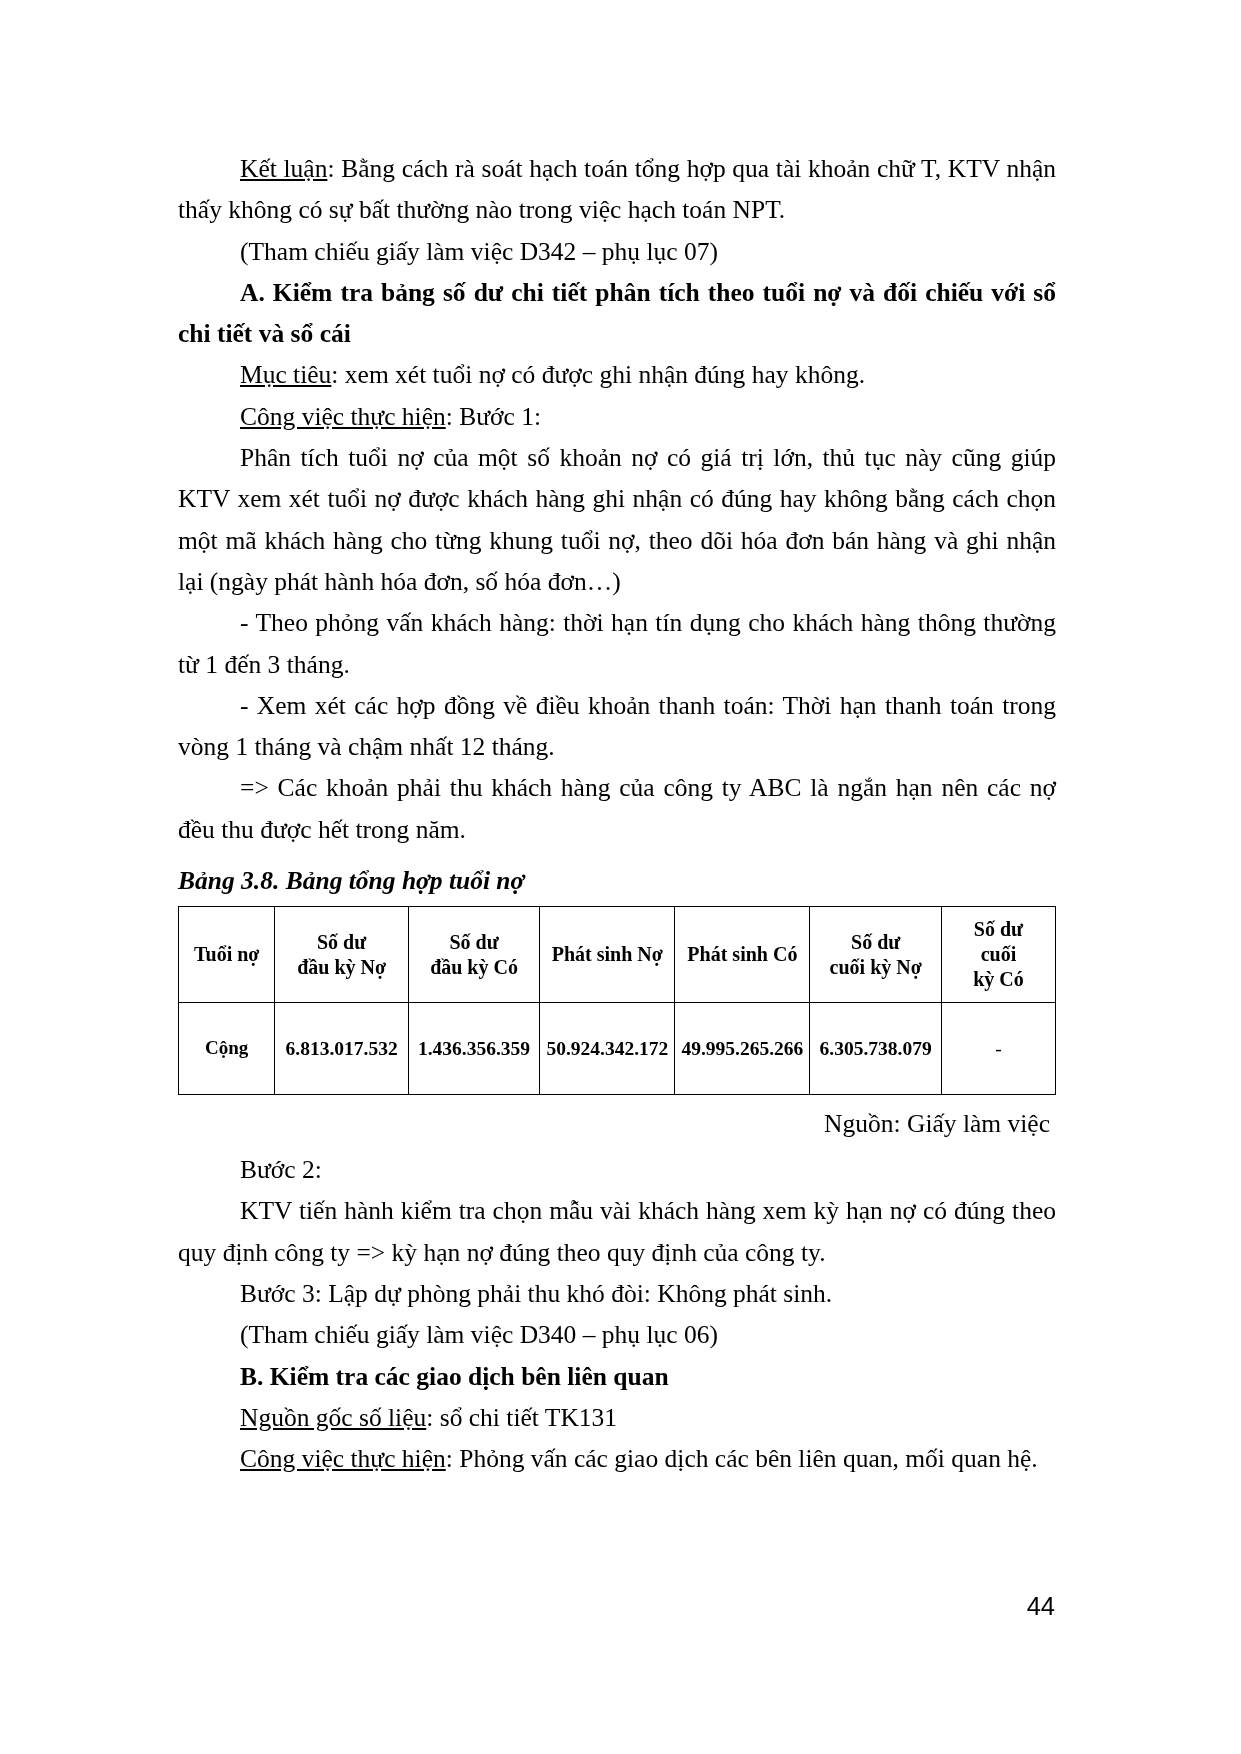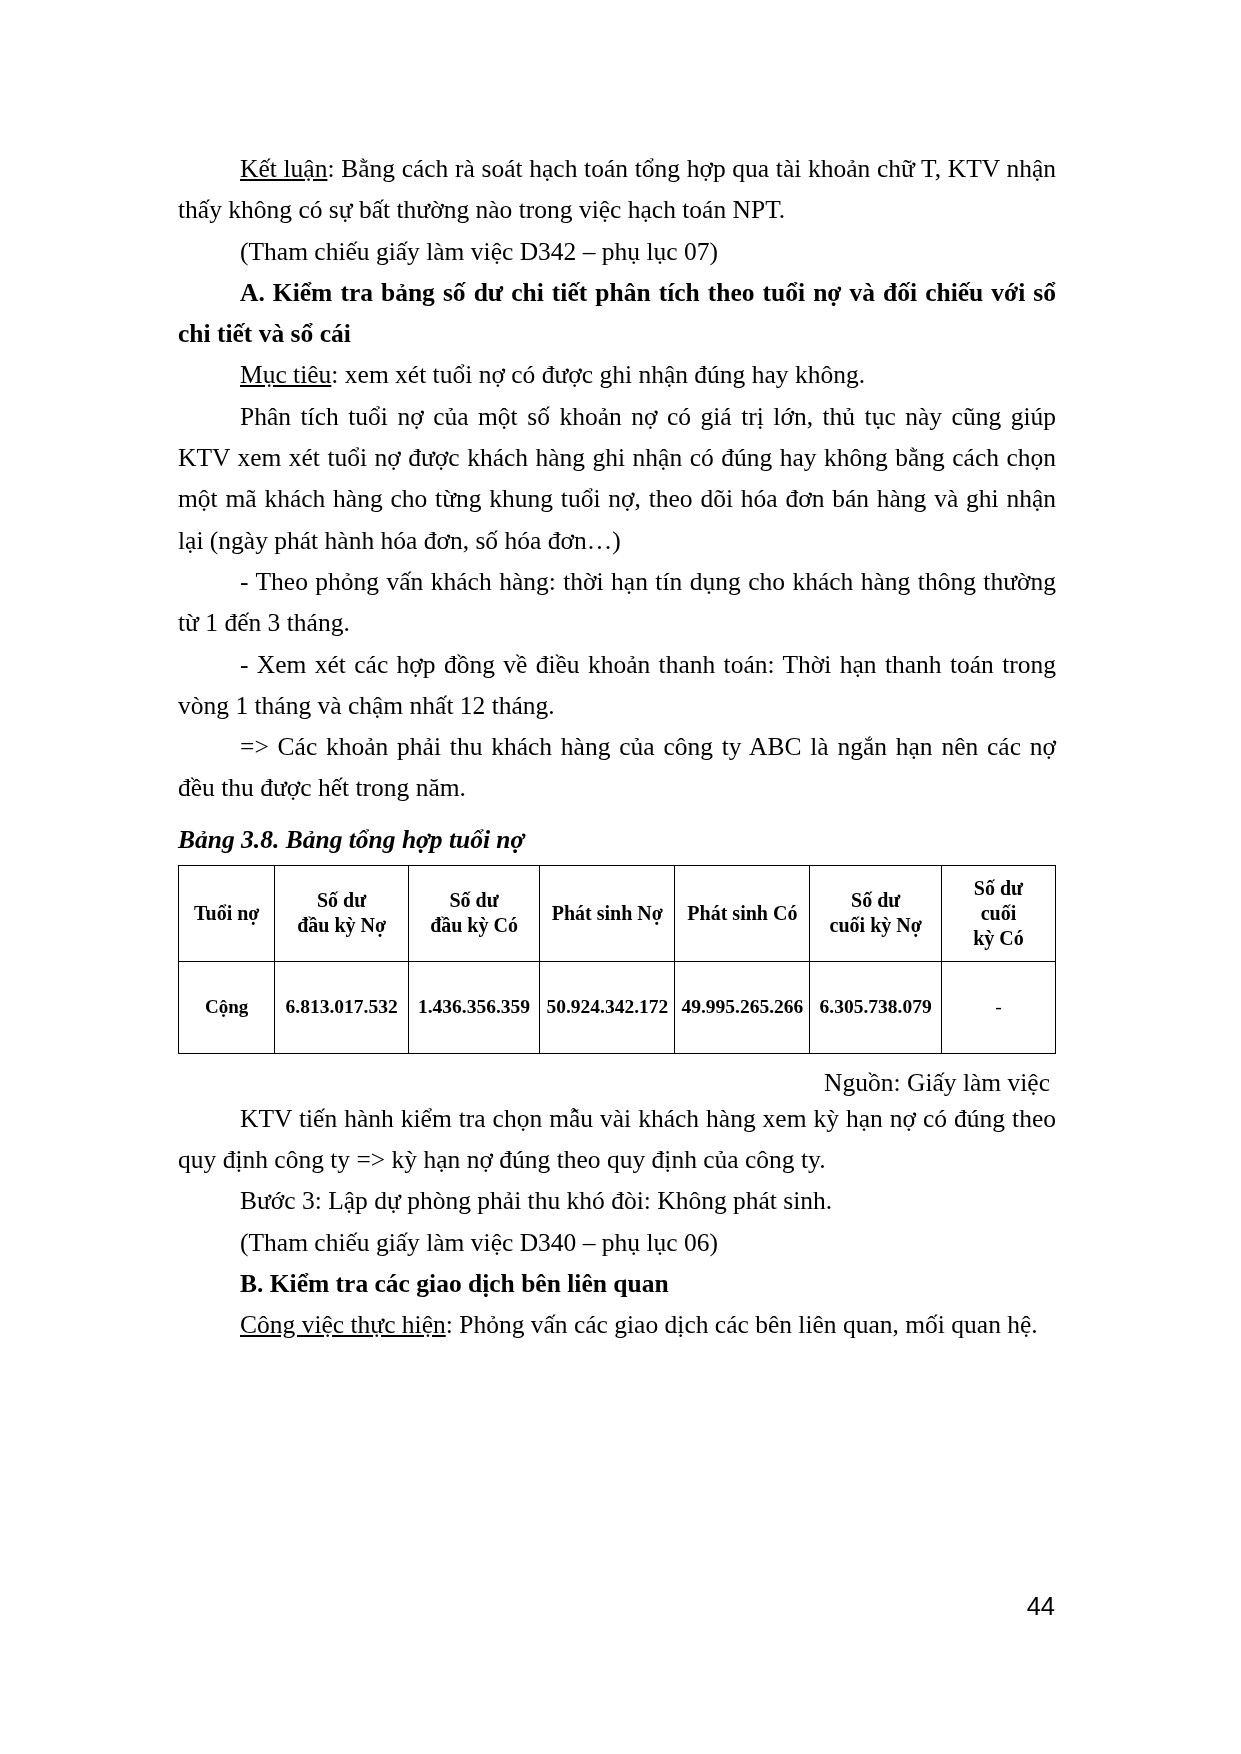--- a/index.html
+++ b/index.html
@@ -99,20 +99,21 @@
 <div class="page">
 
   <p class="body-text indent"><span class="u">Kết luận</span><span>: Bằng cách rà soát hạch toán tổng hợp qua tài khoản chữ T, KTV nhận thấy không có sự bất thường nào trong việc hạch toán NPT.</span></p>
 
   <p class="body-text indent">(Tham chiếu giấy làm việc D342 – phụ lục 07)</p>
 
   <p class="body-text indent b">A. Kiểm tra bảng số dư chi tiết phân tích theo tuổi nợ và đối chiếu với sổ chi tiết và sổ cái</p>
 
   <p class="body-text indent"><span class="u">Mục tiêu</span><span>: xem xét tuổi nợ có được ghi nhận đúng hay không.</span></p>
 
+  <p class="body-text indent"><span class="u">Công việc thực hiện</span><span>:  Bước 1:</span></p>
 
   <p class="body-text indent">Phân tích tuổi nợ của một số khoản nợ có giá trị lớn, thủ tục này cũng giúp KTV xem xét tuổi nợ được khách hàng ghi nhận có đúng hay không bằng cách chọn một mã khách hàng cho từng khung tuổi nợ, theo dõi hóa đơn bán hàng và ghi nhận lại (ngày phát hành hóa đơn, số hóa đơn…)</p>
 
   <p class="body-text indent">- Theo phỏng vấn khách hàng: thời hạn tín dụng cho khách hàng thông thường từ 1 đến 3 tháng.</p>
 
   <p class="body-text indent">- Xem xét các hợp đồng về điều khoản thanh toán: Thời hạn thanh toán trong vòng 1 tháng và chậm nhất 12 tháng.</p>
 
   <p class="body-text indent">=&gt; Các khoản phải thu khách hàng của công ty ABC là ngắn hạn nên các nợ đều thu được hết trong năm.</p>
 
   <div class="table-caption">Bảng 3.8. Bảng tổng hợp tuổi nợ</div>
@@ -146,28 +147,30 @@
         <td>50.924.342.172</td>
         <td>49.995.265.266</td>
         <td>6.305.738.079</td>
         <td class="dash">-</td>
       </tr>
     </tbody>
   </table>
 
   <p class="source-note">Nguồn: Giấy làm việc</p>
 
+  <p class="body-text indent after-table">Bước 2:</p>
 
   <p class="body-text indent"> KTV tiến hành kiểm tra chọn mẫu vài khách hàng xem kỳ hạn nợ có đúng theo quy định công ty =&gt; kỳ hạn nợ đúng theo quy định của công ty.</p>
 
   <p class="body-text indent">Bước 3: Lập dự phòng phải thu khó đòi: Không phát sinh.</p>
 
   <p class="body-text indent">(Tham chiếu giấy làm việc D340 – phụ lục 06)</p>
 
   <p class="body-text indent b">B. Kiểm tra các giao dịch bên liên quan</p>
 
 
+  <p class="body-text indent"><span class="u">Nguồn gốc số liệu</span><span>: sổ chi tiết TK131</span></p>
 
   <p class="body-text indent"><span class="u">Công việc thực hiện</span><span>: Phỏng vấn các giao dịch các bên liên quan, mối quan hệ.</span></p>
 
   <div class="page-number">44</div>
 
 </div>
 
 </body></html>

